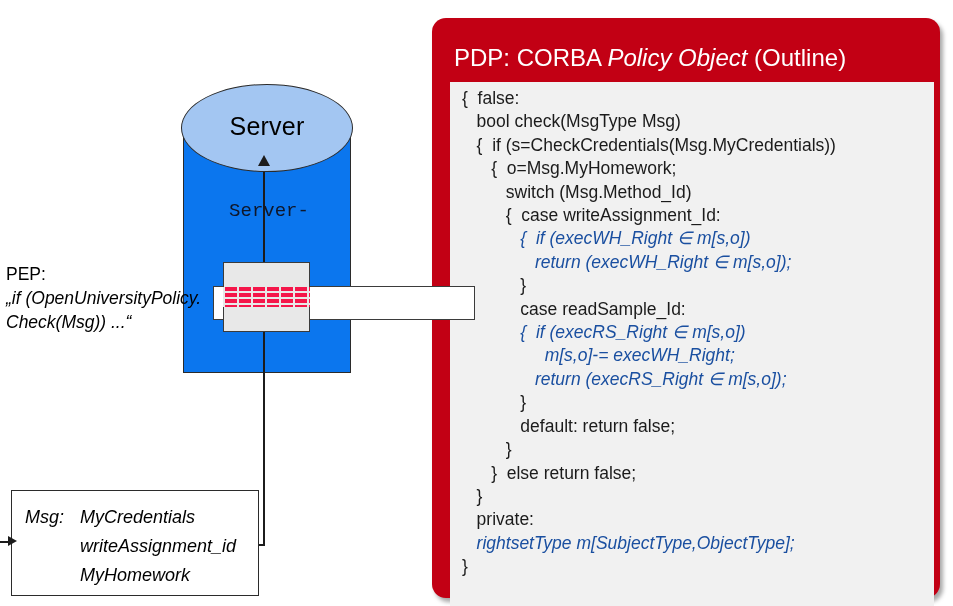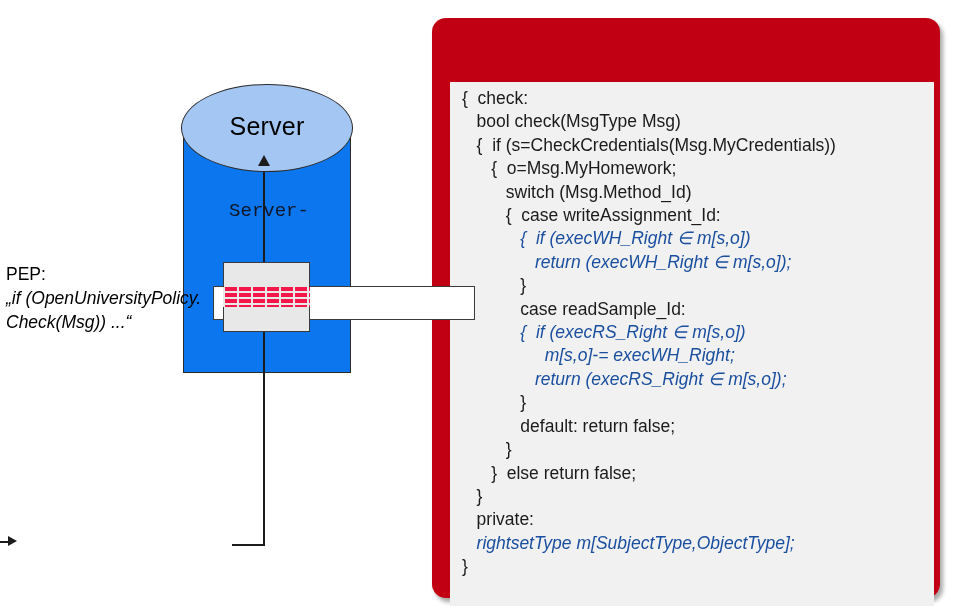--- a/index.html
+++ b/index.html
@@ -286,29 +286,38 @@
 
   <div class="pep-block">
     <div class="pep-title">PEP:</div>
     <div class="pep-quote">„if (OpenUniversityPolicy.</div>
     <div class="pep-quote">Check(Msg)) ...“</div>
   </div>
 
   <div class="msg-in-arrow-line"></div>
   <div class="msg-in-arrow-head"></div>
 
+  <div class="msg-box">
+    <div class="msg-row msg-label">Msg:</div>
+    <div class="msg-row msg-v1">MyCredentials</div>
+    <div class="msg-row msg-v2">writeAssignment_id</div>
+    <div class="msg-row msg-v3">MyHomework</div>
+  </div>
 
 </div>
 
 <div id="pdp-panel">
 
+  <div id="pdp-title">
+    <span>PDP: CORBA </span><span class="ital">Policy Object</span><span> (Outline)</span>
+  </div>
 
   <div id="code-panel">
     <div id="code-lines">
-        <div class="code-line">{  check:</div>
+        <div class="code-line">{  false:</div>
         <div class="code-line">   bool check(MsgType Msg)</div>
         <div class="code-line">   {  if (s=CheckCredentials(Msg.MyCredentials))</div>
         <div class="code-line">      {  o=Msg.MyHomework;</div>
         <div class="code-line">         switch (Msg.Method_Id)</div>
         <div class="code-line">         {  case writeAssignment_Id:</div>
         <div class="code-line blue">            {  if (execWH_Right ∈ m[s,o])</div>
         <div class="code-line blue">               return (execWH_Right ∈ m[s,o]);</div>
         <div class="code-line">            }</div>
         <div class="code-line">            case readSample_Id:</div>
         <div class="code-line blue">            {  if (execRS_Right ∈ m[s,o])</div>

